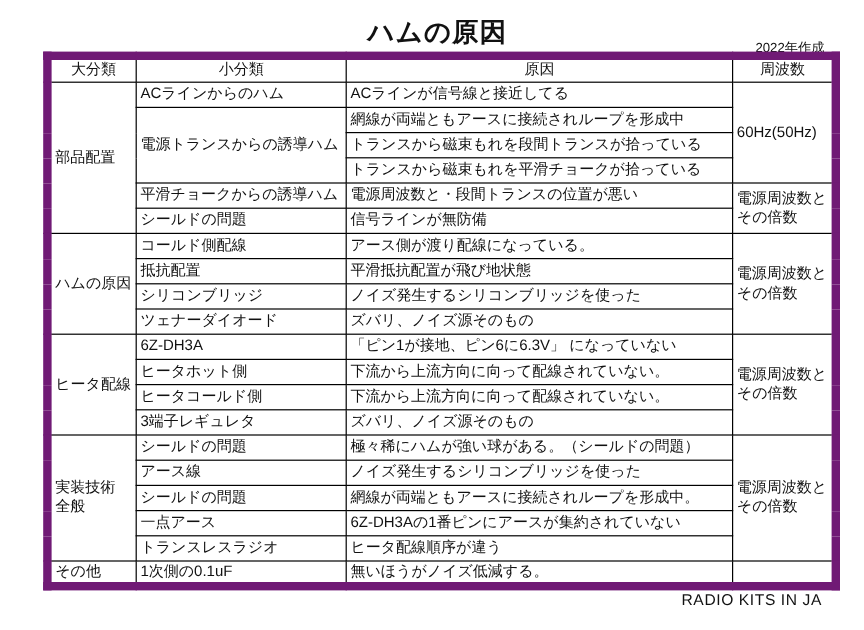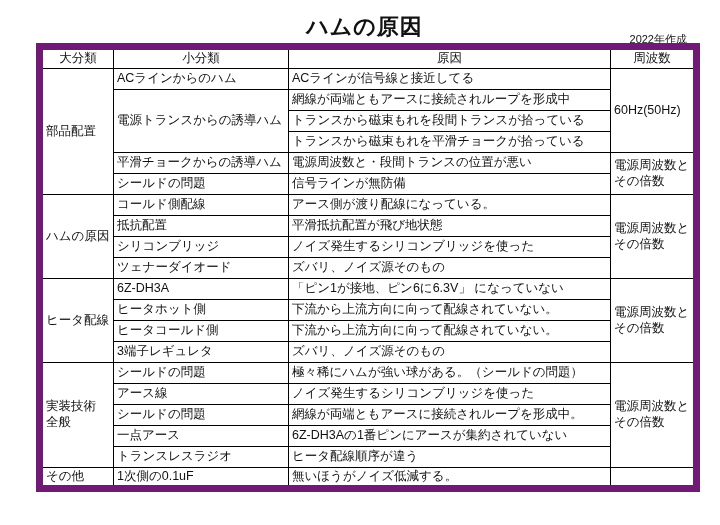--- a/index.html
+++ b/index.html
@@ -186,14 +186,15 @@
 
       <tr>
         <td class="cell-major">その他</td>
         <td class="cell-minor">1次側の0.1uF</td>
         <td class="cell-cause">無いほうがノイズ低減する。</td>
         <td class="cell-freq"></td>
       </tr>
     </tbody>
   </table>
 
+  <div class="footer">RADIO KITS IN JA</div>
 
 </div>
 
 </body></html>

